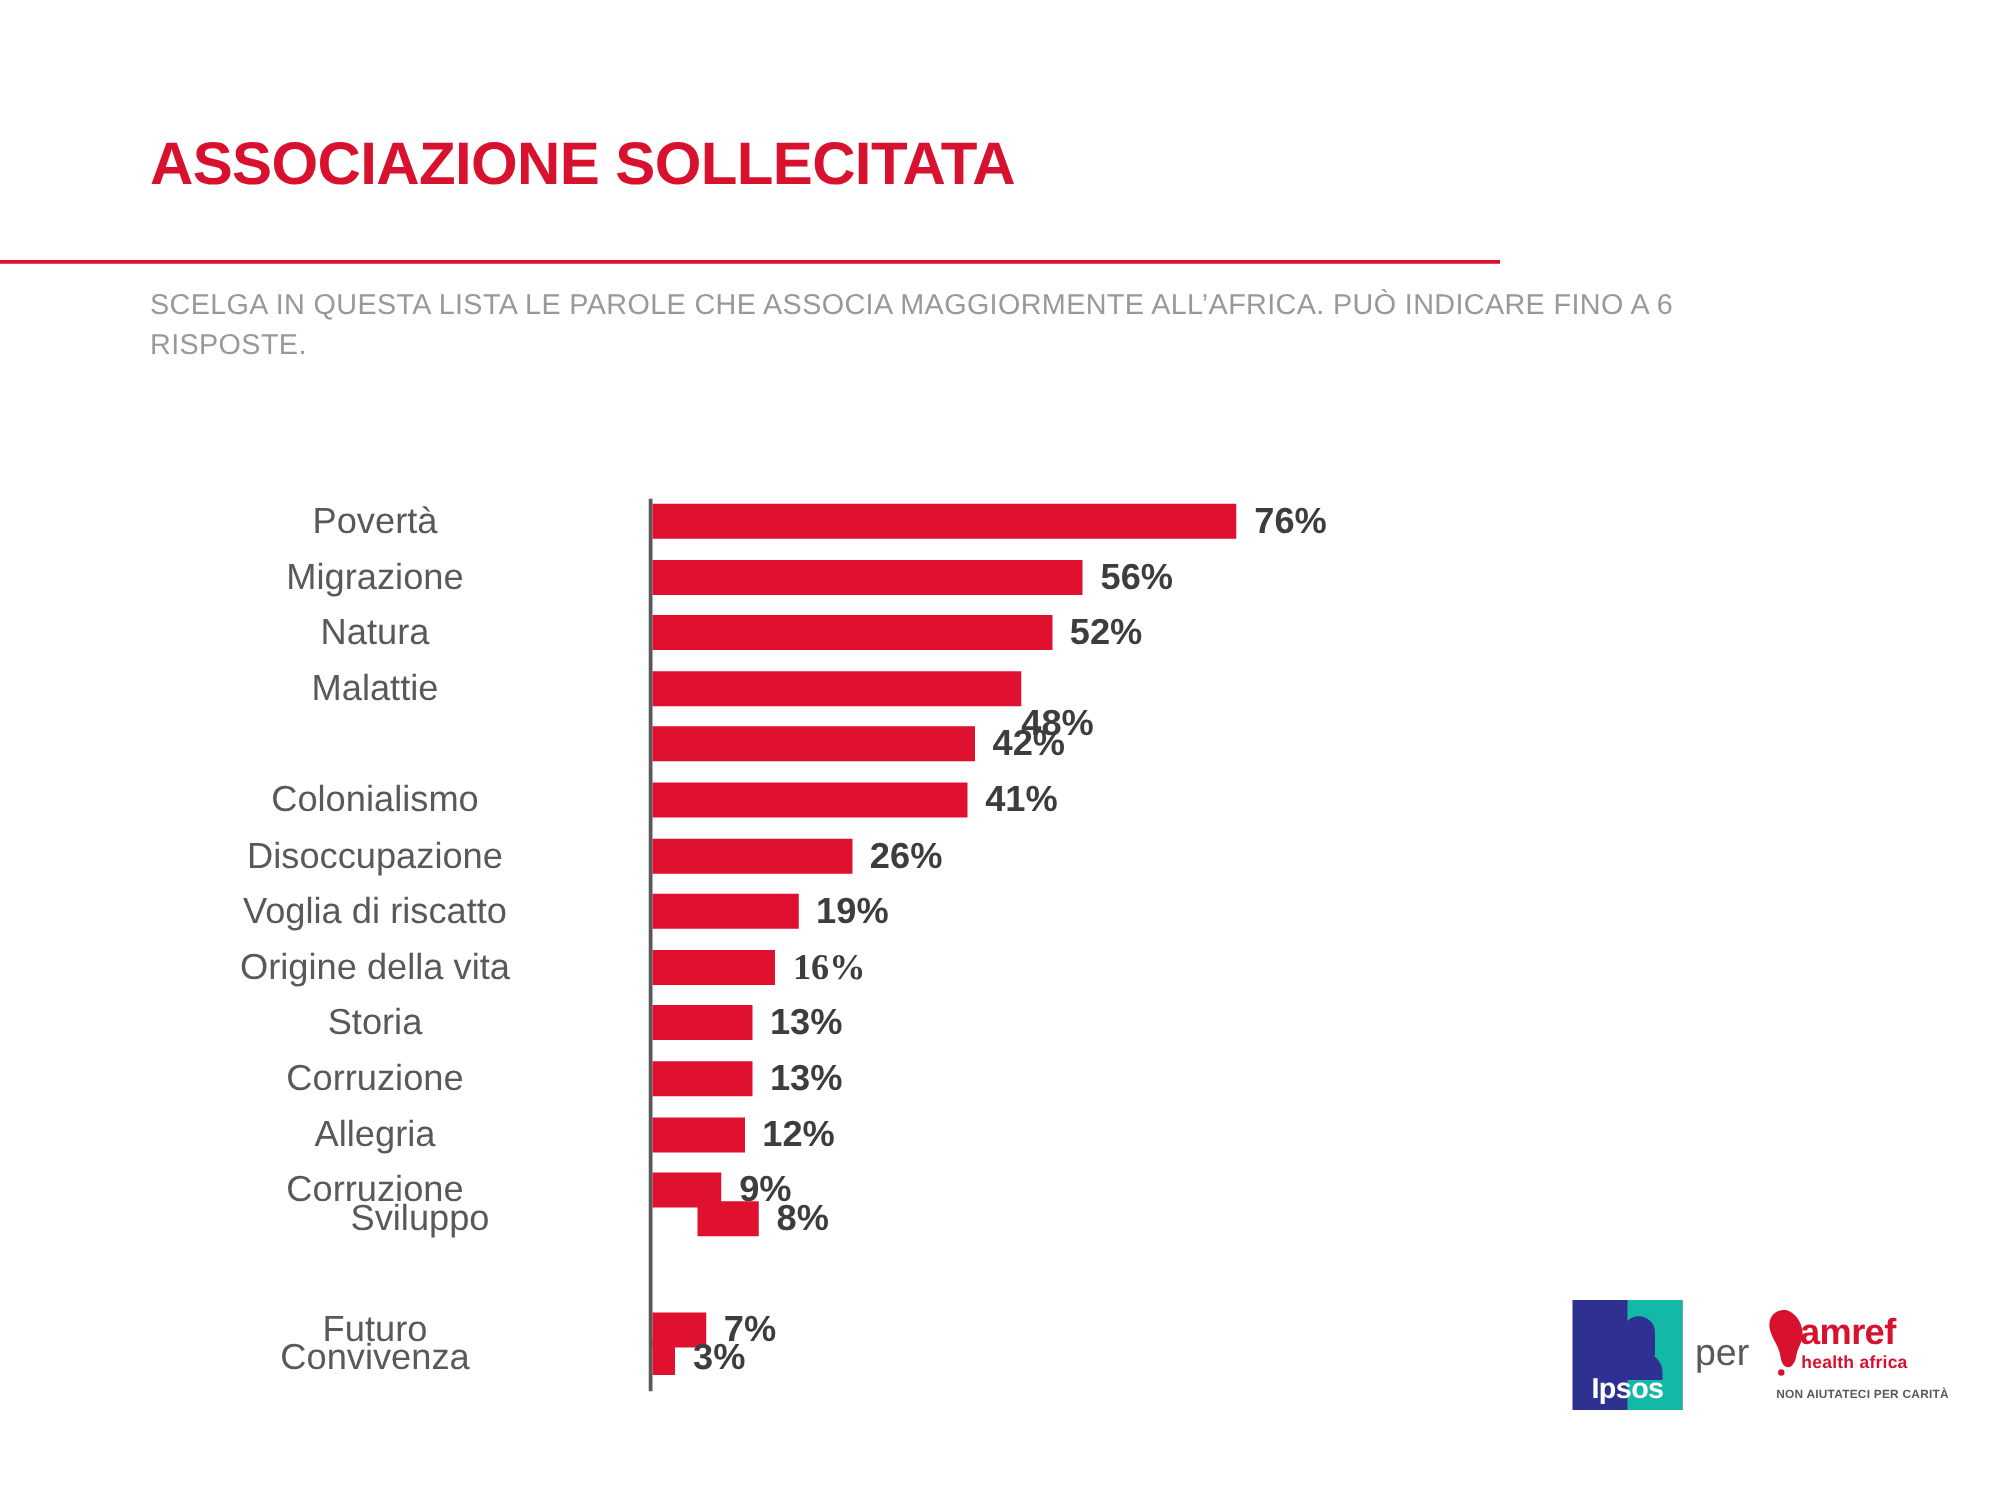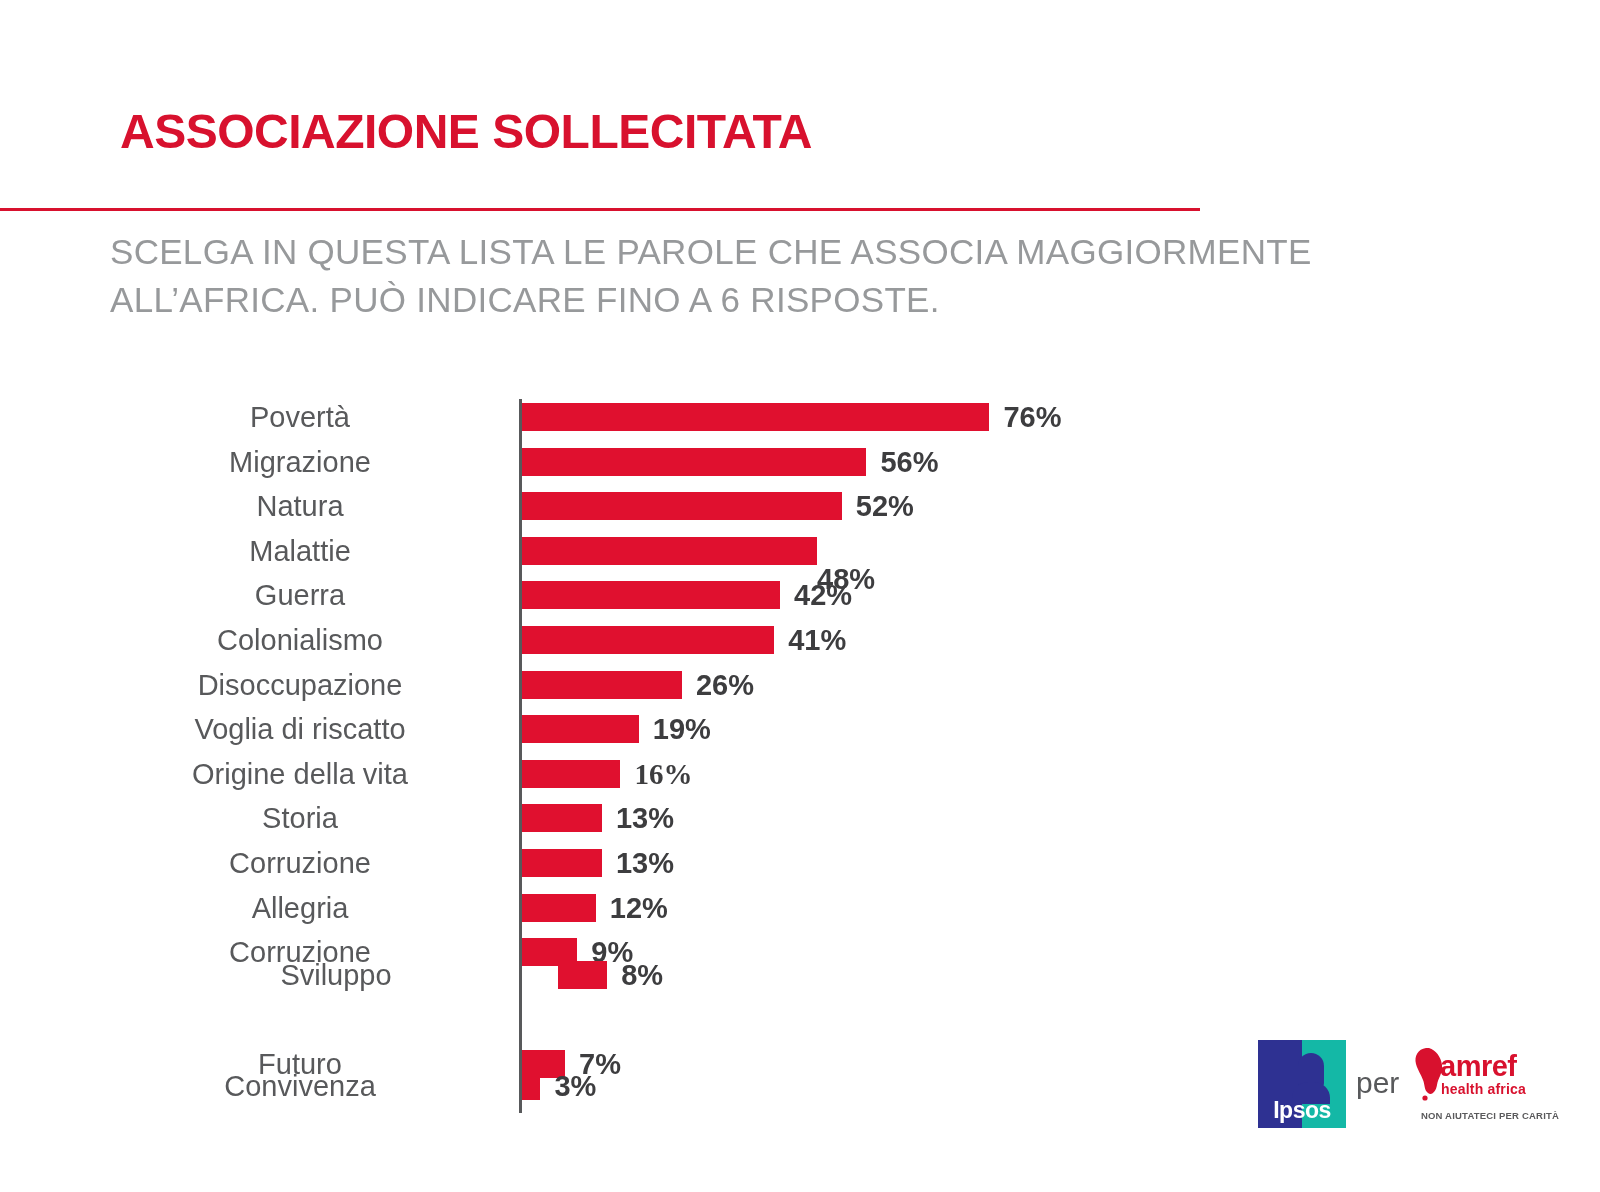--- a/index.html
+++ b/index.html
@@ -36,24 +36,24 @@
   .title-rule {
     position: absolute;
     left: 0px;
     top: 208px;
     width: 1200px;
     height: 3px;
     background: #d8112e;
   }
   .subtitle {
     position: absolute;
-    left: 110px;
+    left: 120px;
     top: 228px;
     width: 1260px;
-    font-size: 35px;
+    font-size: 23px;
     letter-spacing: 0.3px;
     line-height: 1.38;
     color: #97999b;
     text-transform: uppercase;
   }
 
   
   .chart {
     position: absolute;
     left: 0px;
@@ -237,21 +237,20 @@
           <div class="row-label">Natura</div>
           <div class="bar" style="width: 319.8px; background: rgb(224, 16, 47);"></div>
           <div class="bar-value" style="left: 855.8px;">52%</div>
         </div>
         <div class="row" style="top: 133.8px;">
           <div class="row-label">Malattie</div>
           <div class="bar" style="width: 295.2px; background: rgb(224, 16, 47);"></div>
           <div class="bar-value" style="left: 817px; margin-top: 28px;">48%</div>
         </div>
         <div class="row" style="top: 178.4px;">
-          <div class="row-label">Guerra</div>
           <div class="bar" style="width: 258.3px; background: rgb(224, 16, 47);"></div>
           <div class="bar-value" style="left: 766px; margin-left: 28px;">42%</div>
         </div>
         <div class="row" style="top: 223px;">
           <div class="row-label">Colonialismo</div>
           <div class="bar" style="width: 252.15px; background: rgb(224, 16, 47);"></div>
           <div class="bar-value" style="left: 788.15px;">41%</div>
         </div>
         <div class="row" style="top: 267.6px;">
           <div class="row-label">Disoccupazione</div>

